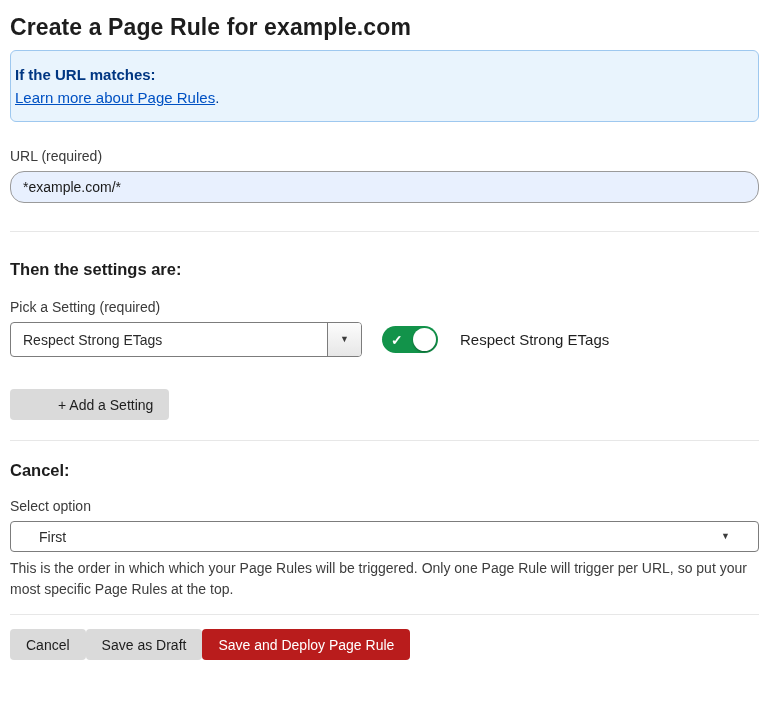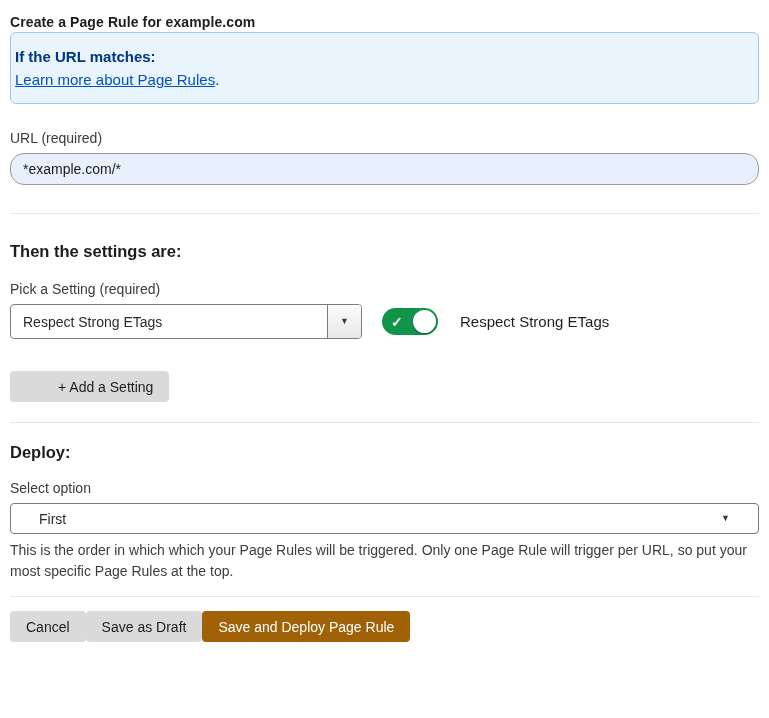--- a/index.html
+++ b/index.html
@@ -6,24 +6,24 @@
   html, body { background: #ffffff; }
   body {
     width: 769px;
     min-height: 718px;
     font-family: "Liberation Sans", sans-serif;
     color: #1f1f1f;
     padding: 0 10px 15px 10px;
   }
 
   h1.page-title {
-    font-size: 14px;
+    font-size: 23px;
     font-weight: 700;
     color: #1d1d1d;
-    margin: 14px 0 2px 0;
+    margin: 14px 0 9px 0;
     letter-spacing: 0.1px;
   }
 
   .info-box {
     background: #e9f4fd;
     border: 1px solid #9ec8ef;
     border-radius: 6px;
     padding: 12px 4px;
     color: #003682;
     font-size: 15px;
@@ -157,21 +157,21 @@
     border-radius: 4px;
     font-family: "Liberation Sans", sans-serif;
     font-size: 14px;
     cursor: pointer;
   }
   .btn.secondary {
     background: #dadada;
     color: #1d1d1d;
   }
   .btn.primary {
-    background: #a16207;
+    background: #b91c1c;
     color: #ffffff;
     text-align: right;
   }
   .add-setting-btn { margin-bottom: 0; padding-left: 48px; }
 
   .full-select {
     display: flex;
     align-items: center;
     justify-content: space-between;
     width: 100%;
@@ -231,21 +231,21 @@
     <span class="check">✓</span>
     <span class="knob"></span>
   </div>
   <span class="toggle-text">Respect Strong ETags</span>
 </div>
 
 <button class="btn secondary add-setting-btn">+ Add a Setting</button>
 
 <hr class="divider d2">
 
-<h2 class="section-heading order-heading">Deploy:</h2>
+<h2 class="section-heading order-heading">Cancel:</h2>
 
 <label class="field-label">Select option</label>
 
 <div class="full-select">
   <span>First</span>
   <span class="caret">▼</span>
 </div>
 
 <p class="help-text">This is the order in which which your Page Rules will be triggered. Only one Page Rule will trigger per URL, so put your most specific Page Rules at the top.</p>
 

